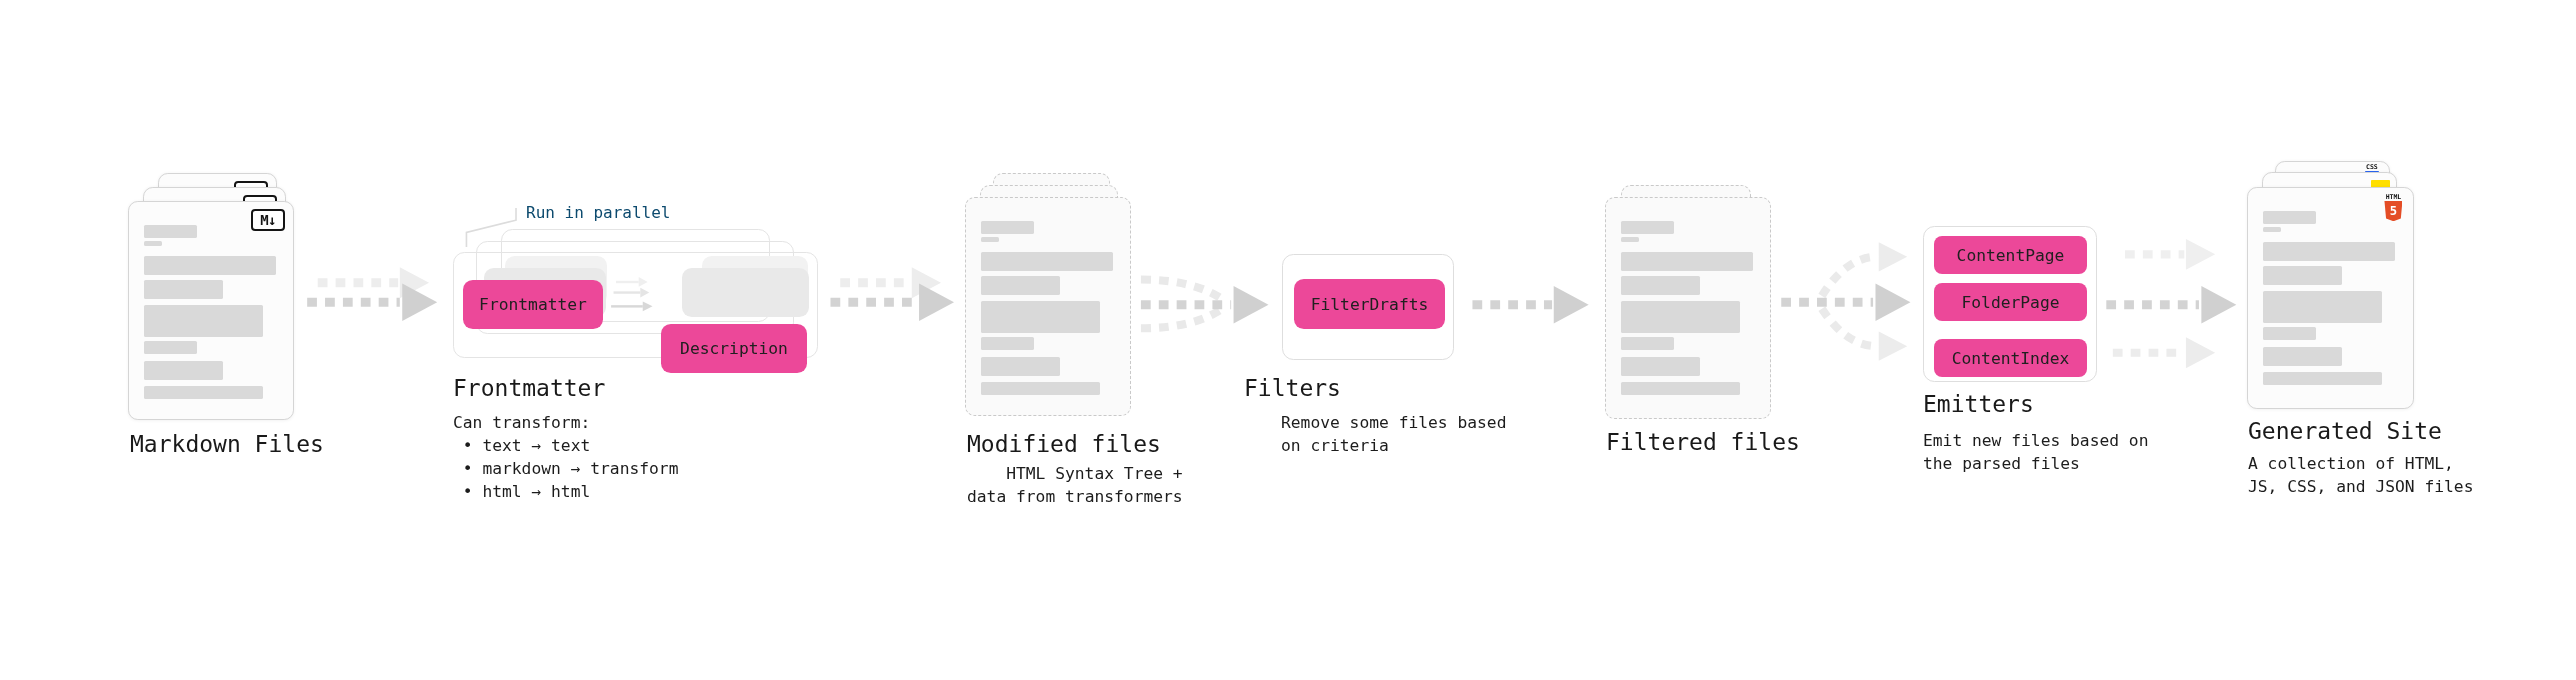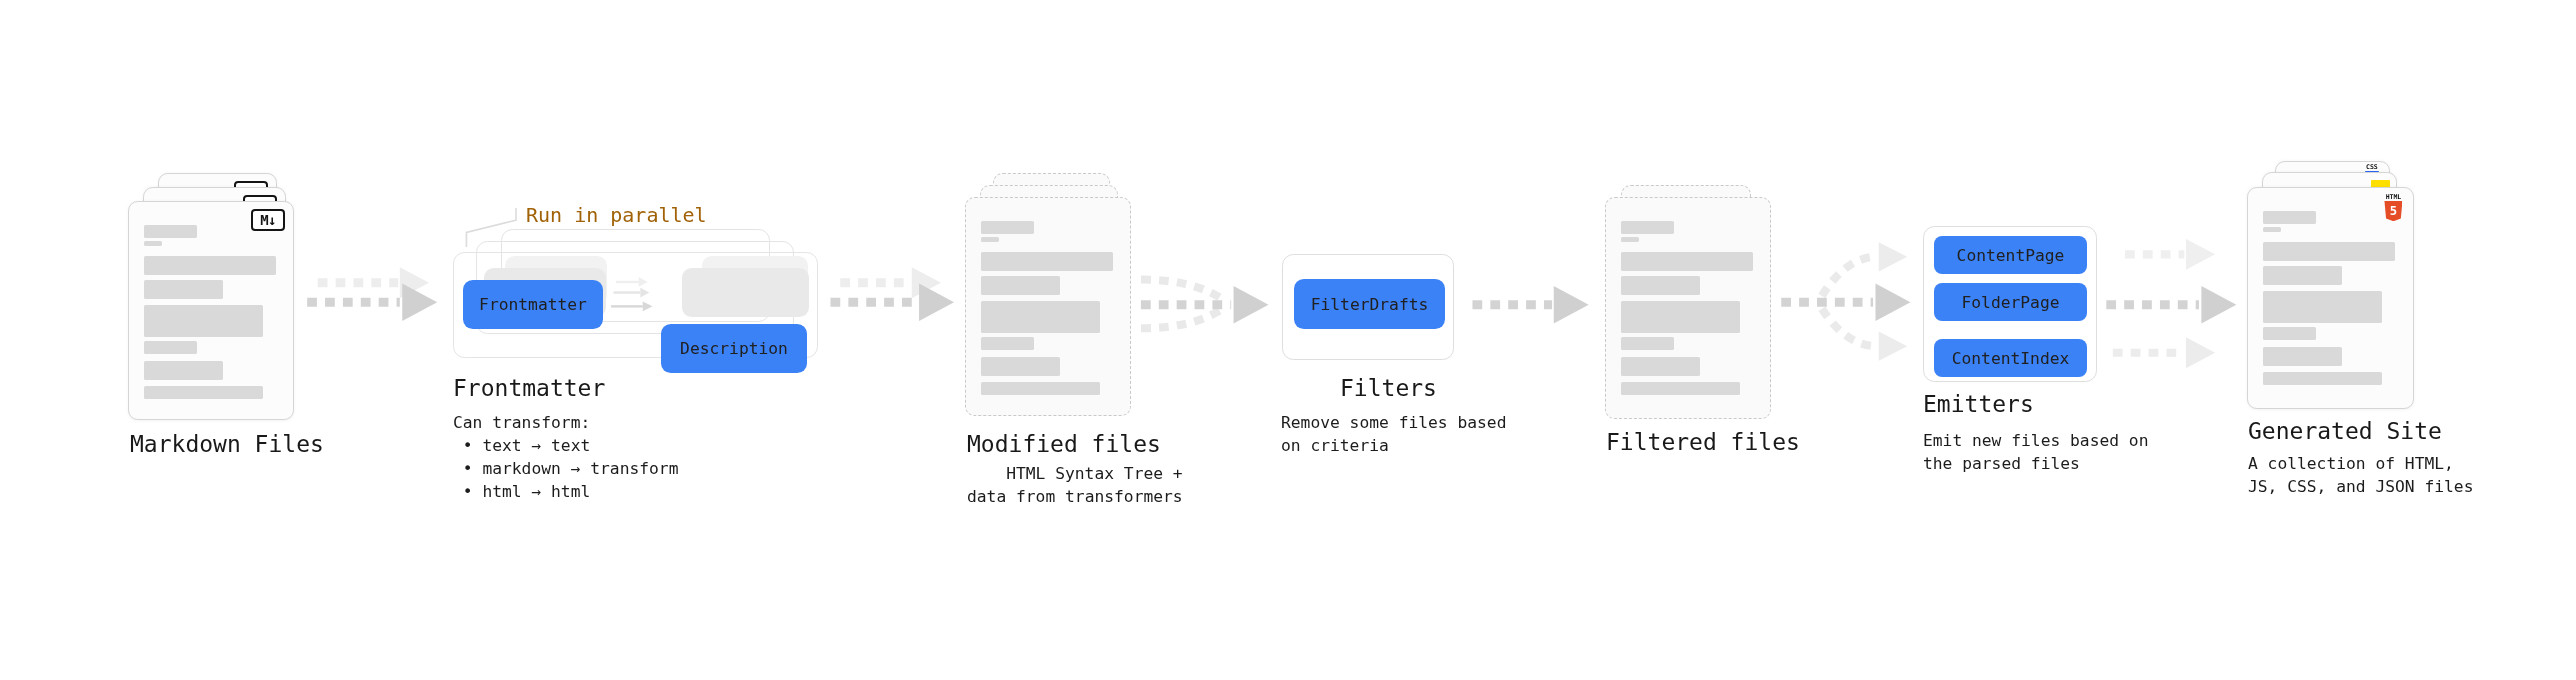--- a/index.html
+++ b/index.html
@@ -34,31 +34,31 @@
   .js-badge{position:absolute;top:6.5px;right:6.5px;width:18.7px;height:9px;border-radius:0.8px;}
   .html5-badge{position:absolute;top:5.7px;right:9.8px;width:19.5px;text-align:center;}
   .html5-badge .html-word{font-size:6.5px;font-weight:bold;color:#111;line-height:6.5px;display:block;letter-spacing:0;}
   .html5-badge .shield{width:18px;height:20.3px;margin:0.8px auto 0;display:flex;align-items:center;justify-content:center;
             clip-path:polygon(0% 0%,100% 0%,91% 86%,50% 100%,9% 86%);}
   .html5-badge .shield span{color:#fff;font-size:12.2px;font-weight:bold;line-height:1;}
 
   
   .obox{position:absolute;border:1.6px solid #e4e4e4;border-radius:11.4px;box-sizing:border-box;background:transparent;}
   .obox.opaque{border-color:#dedede;background:#ffffff;}
-  .pill{position:absolute;background:#3b82f6;border-radius:9.8px;display:flex;align-items:center;
+  .pill{position:absolute;background:#ec4899;border-radius:9.8px;display:flex;align-items:center;
         justify-content:center;font-size:16.3px;color:#202020;box-sizing:border-box;}
   .ghost{position:absolute;border-radius:9.8px;}
   .g1{background:#e9e9e9;}
   .g2{background:#f2f2f2;}
 
   
   .stage-title{position:absolute;font-size:23px;line-height:26px;color:#191919;white-space:pre;}
   .caption{position:absolute;font-size:16.3px;line-height:23px;color:#1c1c1c;}
   .caption div{white-space:pre;}
-  .note{position:absolute;font-size:20px;color:#a16207;white-space:pre;}
+  .note{position:absolute;font-size:16px;color:#0c4a6e;white-space:pre;}
 </style>
 </head>
 <body>
 
 <div class="canvas">
 
   <svg class="connectors" width="2576" height="681" viewBox="0 0 3170 838">
 
     <g>
       <polyline points="635,256 635,271 574,286 574,304" fill="none" stroke="#dcdcdc" stroke-width="2"></polyline>
@@ -182,21 +182,21 @@
     <div class="stage-title" style="left:967px;top:431px;">Modified files</div>
     <div class="caption" style="left:967px;top:462px;text-align:right;">
       <div>HTML Syntax Tree +</div>
       <div>data from transformers</div>
     </div>
   </div>
 
   <div>
     <div class="obox opaque" style="left:1282px;top:254px;width:172px;height:106px;"></div>
     <div class="pill" style="left:1294px;top:279px;width:151px;height:50px;">FilterDrafts</div>
-    <div class="stage-title" style="left:1340px;top:375px;">Filters</div>
+    <div class="stage-title" style="left:1244px;top:375px;">Filters</div>
     <div class="caption" style="left:1281px;top:411px;">
       <div>Remove some files based</div>
       <div>on criteria</div>
     </div>
   </div>
 
   <div>
     <div class="file-card dashed" style="left:1621px;top:185px;width:130px;height:211px;"></div>
     <div class="file-card dashed" style="left:1605px;top:197px;width:166px;height:222px;">
       <div class="bars">

